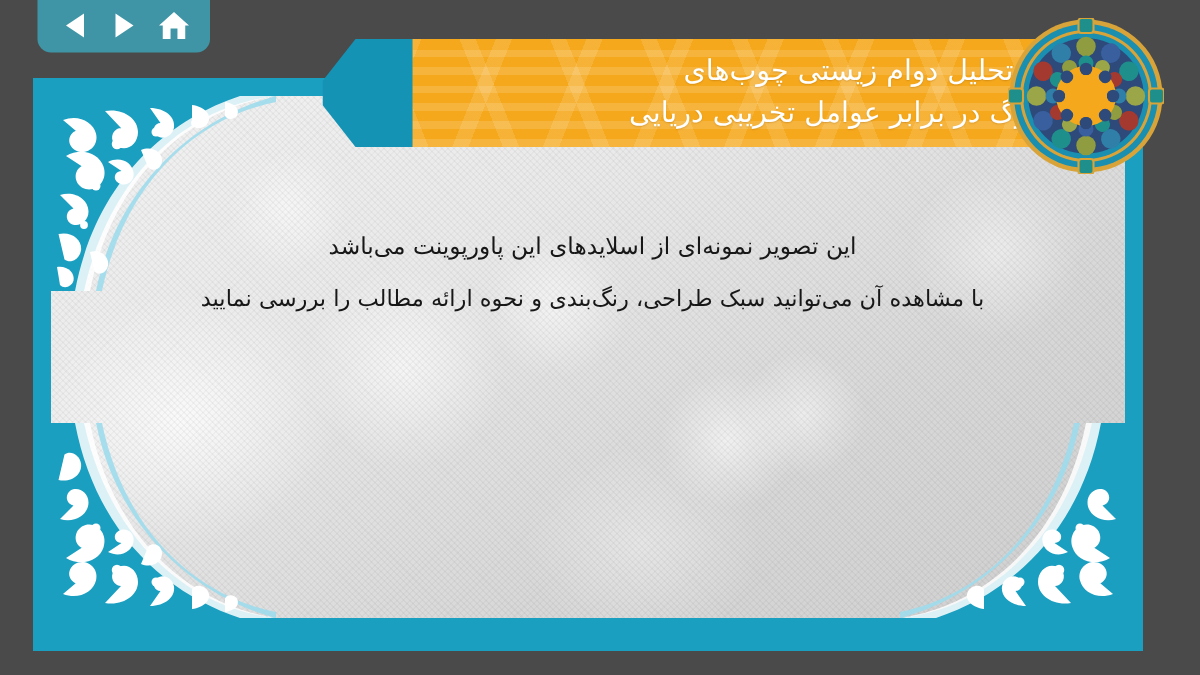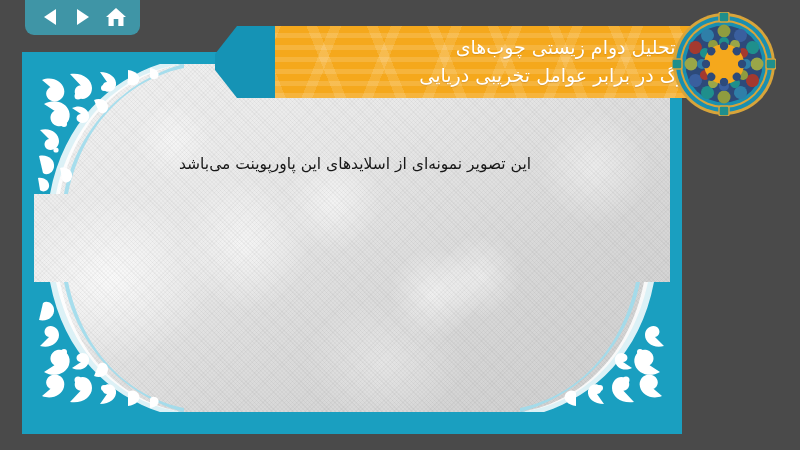--- a/index.html
+++ b/index.html
@@ -41,21 +41,21 @@
     align-items: center;
     justify-content: center;
   }
   .nav-btn svg { display: block; }
 
   
   #slide {
     position: absolute;
     left: 22px;
     top: 52px;
-    width: 660px;
+    width: 740px;
     height: 382px;
     background: #1a9fc0;
     z-index: 10;
   }
 
   
   #content-area {
     position: absolute;
     left: 12px;
     top: 12px;
@@ -275,20 +275,21 @@
             <circle cx="44" cy="32" r="3.5"></circle>
             <circle cx="70" cy="24" r="3"></circle>
             <circle cx="30" cy="60" r="3"></circle>
             <path d="M38,44 c8,-4 16,0 17,7 c1,6 -5,10 -10,7 c-4,-2 -3,-8 2,-8"></path>
           </g>
         </svg>
       </div>
 
       <div id="body-text">
         <div class="body-line l1">این تصویر نمونه‌ای از اسلایدهای این پاورپوینت می‌باشد</div>
+        <div class="body-line">با مشاهده آن می‌توانید سبک طراحی، رنگ‌بندی و نحوه ارائه مطالب را بررسی نمایید</div>
       </div>
 
     </div>
   </div>
 
   <div id="title-banner-wrap">
     <div id="banner-tail">
       <svg width="62" height="72" viewBox="0 0 62 72">
         <polygon points="22,0 62,0 62,72 22,72 0,44 0,28" fill="#1593b5"></polygon>
       </svg>

